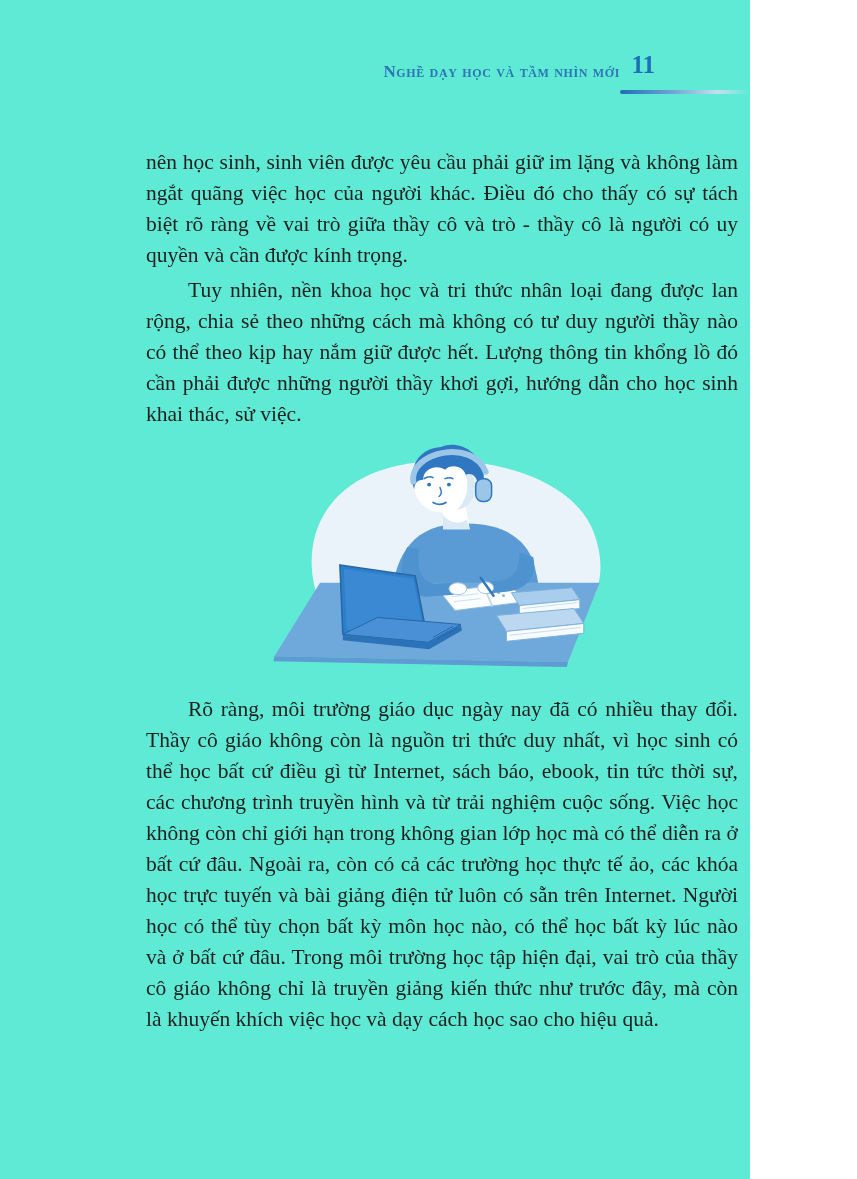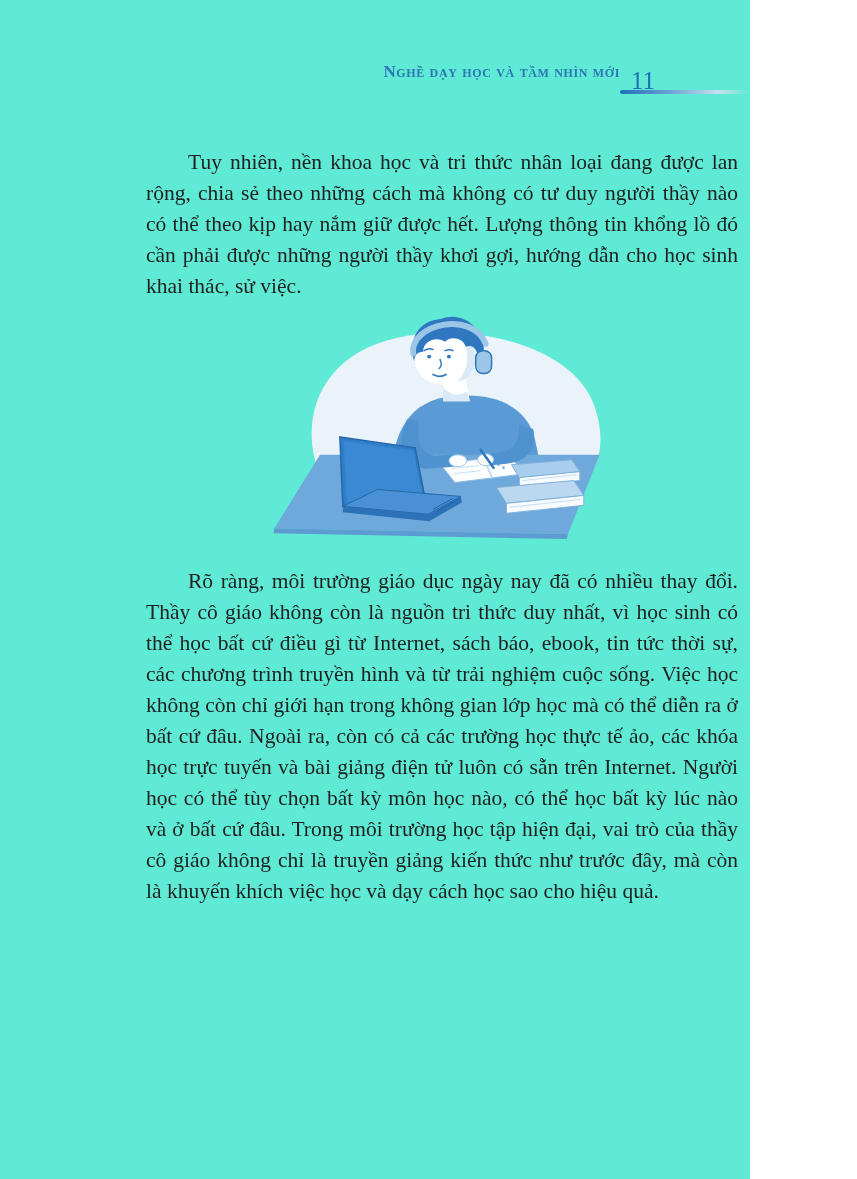--- a/index.html
+++ b/index.html
@@ -19,24 +19,24 @@
     right: 130px;
     font-size: 17px;
     font-variant: small-caps;
     letter-spacing: 0.6px;
     color: #2E75B5;
     font-weight: bold;
     white-space: nowrap;
   }
   .page-number {
     position: absolute;
-    top: 68px;
+    top: 52px;
     right: 95px;
     font-size: 25px;
-    font-weight: normal;
+    font-weight: bold;
     color: #1E6FB8;
     line-height: 1;
   }
   .header-rule {
     position: absolute;
     top: 90px;
     right: 0;
     width: 130px;
     height: 4px;
     border-radius: 2px;
@@ -72,20 +72,21 @@
 <div class="page">
 
   <header>
     <span class="running-title">Nghề dạy học và tầm nhìn mới</span>
     <span class="page-number">11</span>
     <div class="header-rule"></div>
   </header>
 
   <main class="body-text">
 
+    <p>nên học sinh, sinh viên được yêu cầu phải giữ im lặng và không làm ngắt quãng việc học của người khác. Điều đó cho thấy có sự tách biệt rõ ràng về vai trò giữa thầy cô và trò - thầy cô là người có uy quyền và cần được kính trọng.</p>
 
     <p class="indent">Tuy nhiên, nền khoa học và tri thức nhân loại đang được lan rộng, chia sẻ theo những cách mà không có tư duy người thầy nào có thể theo kịp hay nắm giữ được hết. Lượng thông tin khổng lồ đó cần phải được những người thầy khơi gợi, hướng dẫn cho học sinh khai thác, sử việc.</p>
 
     <figure class="illustration" style="margin-left:auto;margin-right:auto;">
       <svg viewBox="0 0 370 240" width="370" height="238" xmlns="http://www.w3.org/2000/svg">
 
         <path d="M63,170 C38,110 62,45 140,28 C215,12 315,35 338,95 C355,140 340,182 295,190 L112,196 C84,196 72,188 63,170 Z" fill="#EBF3FA"></path>
 
         <path d="M134,206 C129,140 142,96 188,88 C238,80 270,98 278,128 C285,155 287,178 278,196 L258,204 Z" fill="#5B9BD5"></path>
 

